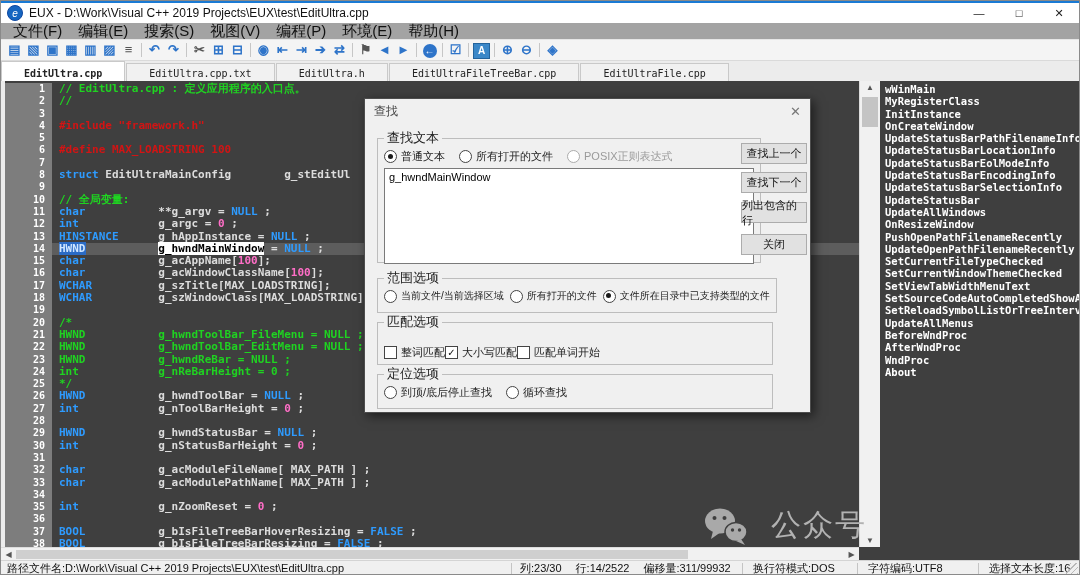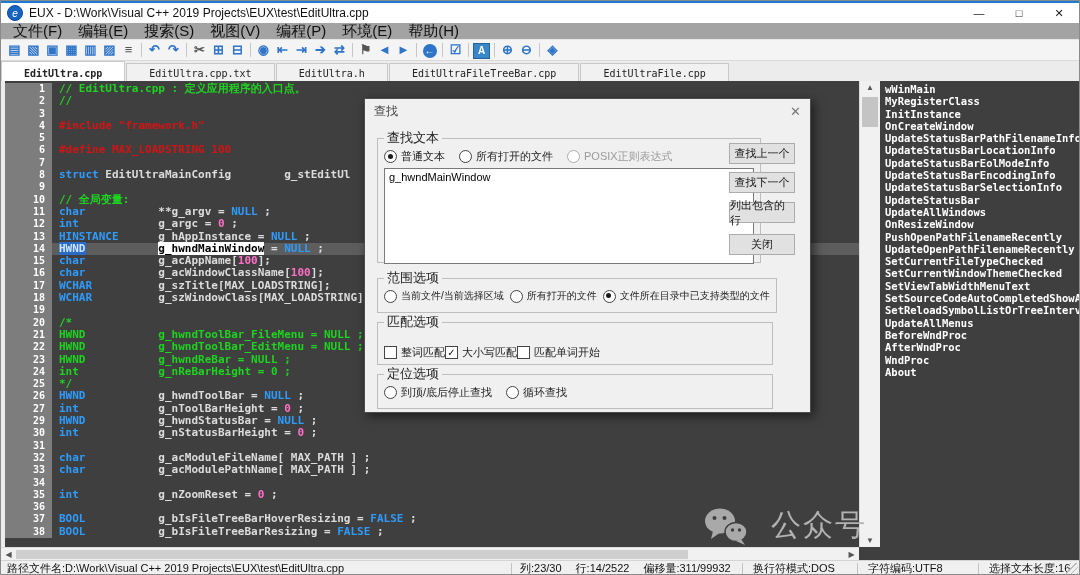--- a/index.html
+++ b/index.html
@@ -77,21 +77,21 @@
   .radrow{display:flex;align-items:center;gap:14px;white-space:nowrap;}
   .g2 .radrow{gap:6px;font-size:10px;}
   .g3 .radrow{margin-top:12px;gap:0;}
   .opt{display:inline-flex;align-items:center;gap:4px;}
   .rad{width:11px;height:11px;border:1px solid #444;border-radius:50%;background:#fff;display:inline-block;position:relative;flex:0 0 11px;}
   .rad.on::after{content:"";position:absolute;left:2.5px;top:2.5px;width:5px;height:5px;border-radius:50%;background:#1a1a1a;}
   .rad.dis{border-color:#ababab;}
   .opt.dis{color:#9a9a9a;}
   .chk{width:11px;height:11px;border:1px solid #444;background:#fff;display:inline-flex;align-items:center;justify-content:center;font-size:10px;color:#111;flex:0 0 11px;line-height:11px;}
   .txtbox{border:1px solid #7a7a7a;background:#fff;height:90px;margin-top:4px;padding:2px 4px;font-size:11px;color:#000;overflow:hidden;}
-  .btncol{position:absolute;left:364px;top:44px;width:66px;}
+  .btncol{position:absolute;left:376px;top:44px;width:66px;}
   .dlgbtn{width:66px;height:21px;background:#e1e1e1;border:1px solid #acacac;font-size:11px;color:#111;display:flex;align-items:center;justify-content:center;box-sizing:border-box;}
   .dlgbtn:nth-child(1){margin-bottom:8px;}
   .dlgbtn:nth-child(2){margin-bottom:9px;}
   .dlgbtn:nth-child(3){margin-bottom:11px;}
   
   .watermark{position:absolute;left:702px;top:504px;display:flex;align-items:center;gap:22px;z-index:5;color:#b2b2b2;font-size:30px;letter-spacing:2px;}
   .wm2{margin-left:14px;}
 </style>
 </head>
 <body>
@@ -186,20 +186,21 @@
           <div class="crow"><span class="ln">18</span><span class="ccode"><span class="c-k">WCHAR</span><span class="c-p">          g_szWindowClass[MAX_LOADSTRING];</span></span></div>
           <div class="crow"><span class="ln">19</span><span class="ccode"></span></div>
           <div class="crow"><span class="ln">20</span><span class="ccode"><span class="c-c">/*</span></span></div>
           <div class="crow"><span class="ln">21</span><span class="ccode"><span class="c-c">HWND           g_hwndToolBar_FileMenu = NULL ;</span></span></div>
           <div class="crow"><span class="ln">22</span><span class="ccode"><span class="c-c">HWND           g_hwndToolBar_EditMenu = NULL ;</span></span></div>
           <div class="crow"><span class="ln">23</span><span class="ccode"><span class="c-c">HWND           g_hwndReBar = NULL ;</span></span></div>
           <div class="crow"><span class="ln">24</span><span class="ccode"><span class="c-c">int            g_nReBarHeight = 0 ;</span></span></div>
           <div class="crow"><span class="ln">25</span><span class="ccode"><span class="c-c">*/</span></span></div>
           <div class="crow"><span class="ln">26</span><span class="ccode"><span class="c-k">HWND</span><span class="c-p">           g_hwndToolBar = </span><span class="c-k">NULL</span><span class="c-p"> ;</span></span></div>
           <div class="crow"><span class="ln">27</span><span class="ccode"><span class="c-k">int</span><span class="c-p">            g_nToolBarHeight = </span><span class="c-n">0</span><span class="c-p"> ;</span></span></div>
+          <div class="crow"><span class="ln">28</span><span class="ccode"></span></div>
           <div class="crow"><span class="ln">29</span><span class="ccode"><span class="c-k">HWND</span><span class="c-p">           g_hwndStatusBar = </span><span class="c-k">NULL</span><span class="c-p"> ;</span></span></div>
           <div class="crow"><span class="ln">30</span><span class="ccode"><span class="c-k">int</span><span class="c-p">            g_nStatusBarHeight = </span><span class="c-n">0</span><span class="c-p"> ;</span></span></div>
           <div class="crow"><span class="ln">31</span><span class="ccode"></span></div>
           <div class="crow"><span class="ln">32</span><span class="ccode"><span class="c-k">char</span><span class="c-p">           g_acModuleFileName[ MAX_PATH ] ;</span></span></div>
           <div class="crow"><span class="ln">33</span><span class="ccode"><span class="c-k">char</span><span class="c-p">           g_acModulePathName[ MAX_PATH ] ;</span></span></div>
           <div class="crow"><span class="ln">34</span><span class="ccode"></span></div>
           <div class="crow"><span class="ln">35</span><span class="ccode"><span class="c-k">int</span><span class="c-p">            g_nZoomReset = </span><span class="c-n">0</span><span class="c-p"> ;</span></span></div>
           <div class="crow"><span class="ln">36</span><span class="ccode"></span></div>
           <div class="crow"><span class="ln">37</span><span class="ccode"><span class="c-k">BOOL</span><span class="c-p">           g_bIsFileTreeBarHoverResizing = </span><span class="c-k">FALSE</span><span class="c-p"> ;</span></span></div>
           <div class="crow"><span class="ln">38</span><span class="ccode"><span class="c-k">BOOL</span><span class="c-p">           g_bIsFileTreeBarResizing = </span><span class="c-k">FALSE</span><span class="c-p"> ;</span></span></div>

